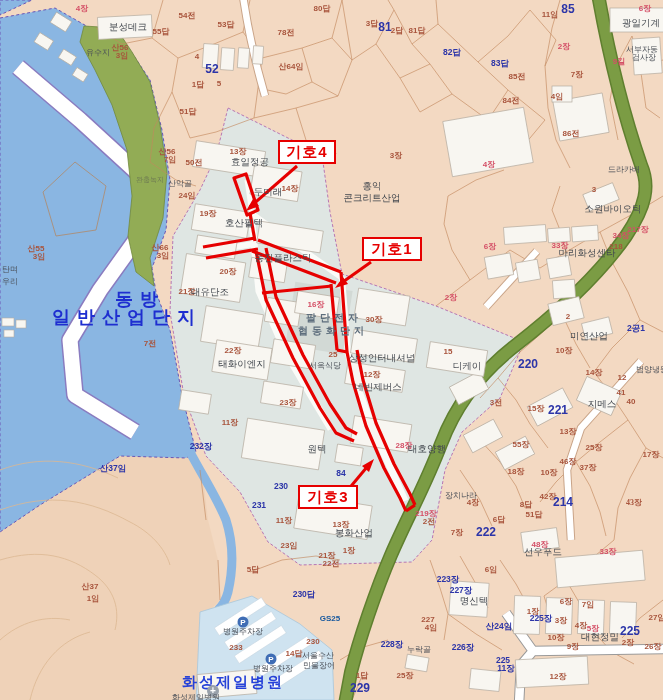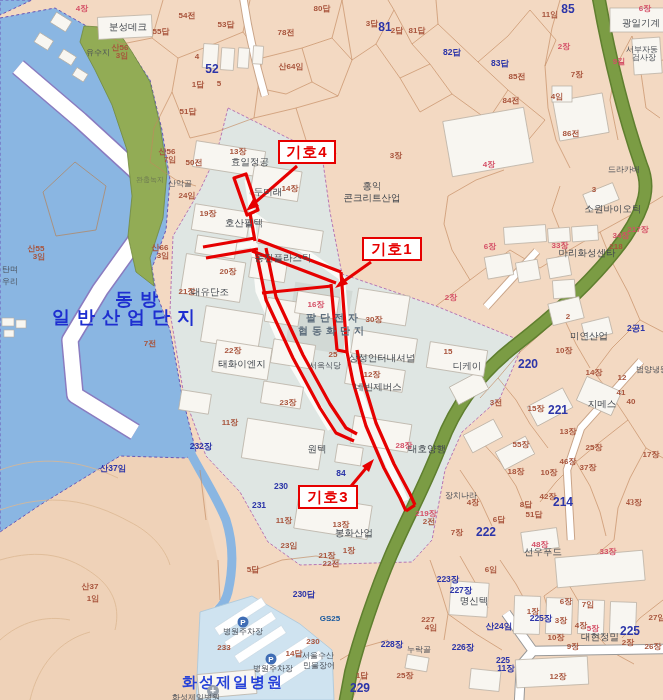--- a/index.html
+++ b/index.html
@@ -366,21 +366,21 @@
       <div class="lbl pb" style="left: 573px; top: 647px;">9장</div>
       <div class="lbl bl" style="left: 503px; top: 660px;">225</div>
       <div class="lbl bl" style="left: 506px; top: 668px;">11장</div>
       <div class="lbl pb" style="left: 558px; top: 677px;">12장</div>
       <div class="lbl pb" style="left: 405px; top: 676px;">25장</div>
       <div class="lbl bl" style="left: 392px; top: 644px;">228장</div>
       <div class="lbl BL" style="left: 360px; top: 688px;">229</div>
       <div class="lbl pb" style="left: 362px; top: 676px;">1답</div>
       <div class="lbl bl" style="left: 304px; top: 594px;">230답</div>
       <div class="lbl pb" style="left: 253px; top: 570px;">5답</div>
-      <div class="lbl pb" style="left: 224px; top: 648px;">233</div>
+      <div class="lbl pb" style="left: 236px; top: 648px;">233</div>
       <div class="lbl gs" style="left: 330px; top: 619px;">GS25</div>
       <div class="lbl pb" style="left: 313px; top: 642px;">230</div>
       <div class="lbl pb" style="left: 294px; top: 654px;">14답</div>
       <div class="lbl nm2" style="left: 318px; top: 656px;">서울수산</div>
       <div class="lbl nm2" style="left: 319px; top: 666px;">민물장어</div>
       <div class="lbl pico" style="left: 243px; top: 622px;">P</div>
       <div class="lbl nm2" style="left: 243px; top: 632px;">병원주차장</div>
       <div class="lbl pico" style="left: 271px; top: 659px;">P</div>
       <div class="lbl nm2" style="left: 273px; top: 669px;">병원주차장</div>
       <div class="lbl hosp" style="left: 233px; top: 681px;">화성제일병원</div>

